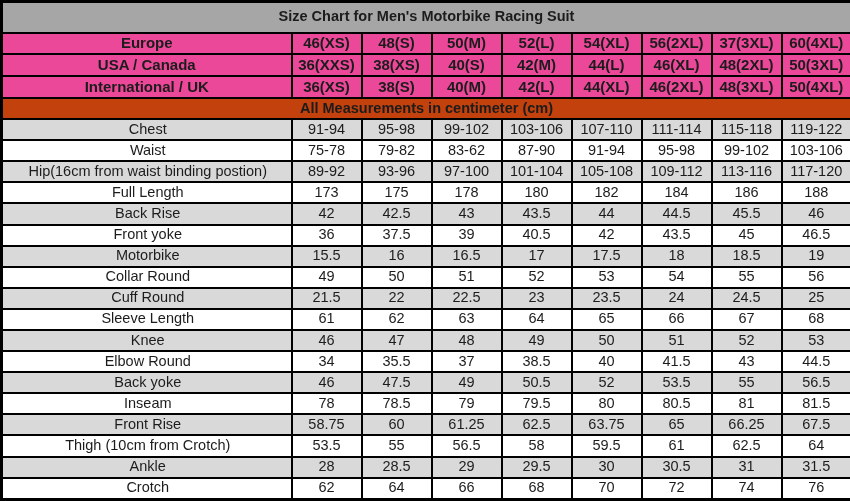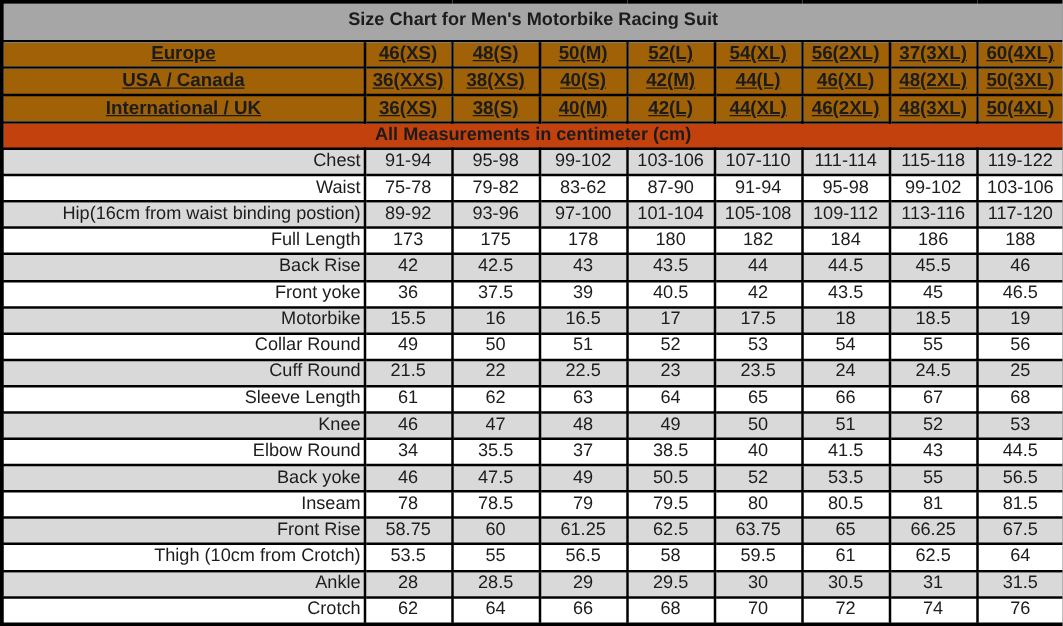--- a/index.html
+++ b/index.html
@@ -37,36 +37,35 @@
   td.title-cell {
     background: var(--title-bg, #a6a6a6);
     color: var(--title-text, #ffffff);
     font-weight: bold;
     font-size: 16px;
     height: 24px;
   }
   tbody[data-name="size-header-rows"] td {
     font-weight: bold;
     font-size: 15px;
-    background: #a16207;
-    text-decoration: underline;
+    background: #ec4899;
   }
   td.subtitle-cell {
     font-weight: bold;
     font-size: 14.5px;
     background: #c2410c;
   }
   tbody[data-name="measurement-rows"] td {
     background: #ffffff;
   }
   tbody[data-name="measurement-rows"] tr.shaded td {
     background: var(--shaded-row-bg, #d9d9d9);
   }
   tbody[data-name="measurement-rows"] td.row-label {
-    text-align: right;
+    text-align: center;
     padding-left: 4px;
   }
 </style>
 </head>
 <body>
 
 <div class="chart-wrap" data-name="size-chart">
   <table class="size-chart" data-name="size-chart-table">
     <colgroup>
       <col style="width:290px">

